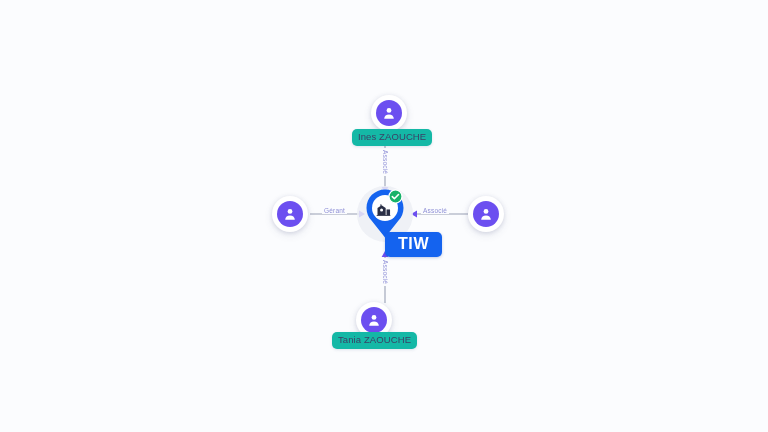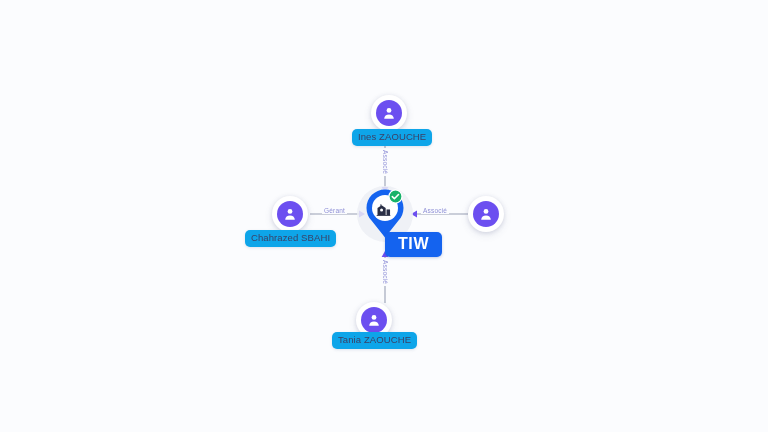--- a/index.html
+++ b/index.html
@@ -51,21 +51,21 @@
     background: #6c4ff0;
     display: flex;
     align-items: center;
     justify-content: center;
   }
   .person-disc svg { display: block; }
 
   
   .node-label {
     position: absolute;
-    background: #0ea5e9;
+    background: #14b8a6;
     border-radius: 5px;
     padding: 2px 6px 3px 6px;
     font-size: 9.5px;
     line-height: 12px;
     color: #3b4166;
     white-space: nowrap;
     box-shadow: 0 1px 3px rgba(60, 70, 120, 0.14);
     z-index: 6;
     letter-spacing: 0.1px;
   }
@@ -172,21 +172,20 @@
   <div class="node-label" style="left:352px; top:129px;">Ines ZAOUCHE</div>
 
   <div class="person-node" style="left:272px; top:196px;">
     <span class="person-disc">
       <svg width="16" height="16" viewBox="0 0 24 24" fill="#ffffff">
         <circle cx="12" cy="8.2" r="3.6"></circle>
         <path d="M4.8 20.5c0-4 3.3-6.3 7.2-6.3s7.2 2.3 7.2 6.3z"></path>
       </svg>
     </span>
   </div>
-  <div class="node-label" style="left:245px; top:230px;">Chahrazed SBAHI</div>
 
   <div class="person-node" style="left:468px; top:196px;">
     <span class="person-disc">
       <svg width="16" height="16" viewBox="0 0 24 24" fill="#ffffff">
         <circle cx="12" cy="8.2" r="3.6"></circle>
         <path d="M4.8 20.5c0-4 3.3-6.3 7.2-6.3s7.2 2.3 7.2 6.3z"></path>
       </svg>
     </span>
   </div>
 

